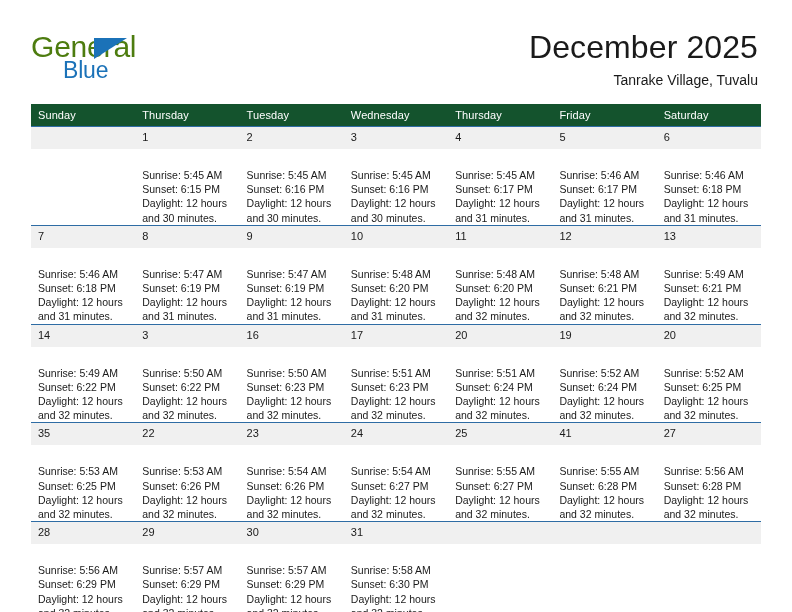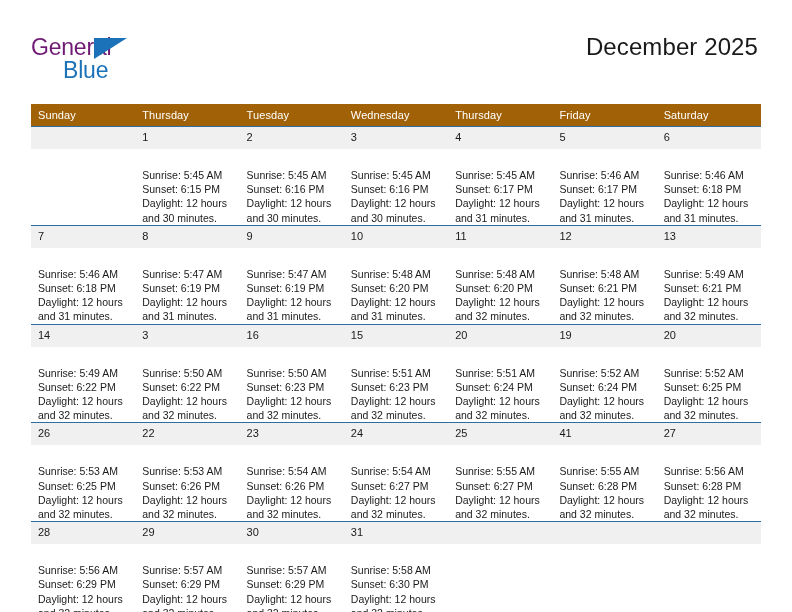--- a/index.html
+++ b/index.html
@@ -33,23 +33,23 @@
     position: absolute;
     left: 31px;
     top: 34px;
     width: 230px;
     height: 56px;
   }
   .brand-general {
     position: absolute;
     left: 0;
     top: 0;
-    font-size: 23px;
+    font-size: 30px;
     line-height: 26px;
-    color: #701a75;
+    color: #4d7c0f;
     letter-spacing: -0.2px;
     font-family: "Liberation Sans", sans-serif;
   }
   .brand-triangle {
     position: absolute;
     left: 63px;
     top: 4px;
     width: 0;
     height: 0;
     border-left: 33px solid #1b72b8;
@@ -66,21 +66,21 @@
     text-align: center;
   }
 
   .title-block {
     position: absolute;
     right: 34px;
     top: 30px;
     text-align: right;
   }
   .cal-title {
-    font-size: 24px;
+    font-size: 32px;
     line-height: 34px;
     color: #1a1a1a;
     font-weight: normal;
     margin: 0;
     letter-spacing: 0.1px;
   }
   .cal-subtitle {
     font-size: 14px;
     line-height: 20px;
     color: #1a1a1a;
@@ -91,21 +91,21 @@
   
   .calendar {
     position: absolute;
     left: 31px;
     top: 104px;
     width: 730px;
     border-collapse: collapse;
     table-layout: fixed;
   }
   .calendar th {
-    background: #a16207;
+    background: #14532d;
     color: #ffffff;
     font-size: 11px;
     font-weight: normal;
     text-align: left;
     padding: 5px 0 5px 7px;
     height: 12px;
     border: none;
     letter-spacing: 0.1px;
   }
   .calendar td {
@@ -154,20 +154,21 @@
   <div class="header">
 
     <div class="brand">
       <span class="brand-general">General</span>
       <span class="brand-triangle"></span>
       <span class="brand-blue">Blue</span>
     </div>
 
     <div class="title-block">
       <h1 class="cal-title">December 2025</h1>
+      <div class="cal-subtitle">Tanrake Village, Tuvalu</div>
     </div>
 
   </div>
 
   <table class="calendar">
     <thead>
       <tr>
         <th>Sunday</th>
         <th>Thursday</th>
         <th>Tuesday</th>
@@ -333,21 +334,21 @@
         <td>
           <span class="daynum">16</span>
           <span class="cellinfo">
             <div>Sunrise: 5:50 AM</div>
             <div>Sunset: 6:23 PM</div>
             <div>Daylight: 12 hours</div>
             <div>and 32 minutes.</div>
           </span>
         </td>
         <td>
-          <span class="daynum">15</span>
+          <span class="daynum">17</span>
           <span class="cellinfo">
             <div>Sunrise: 5:51 AM</div>
             <div>Sunset: 6:23 PM</div>
             <div>Daylight: 12 hours</div>
             <div>and 32 minutes.</div>
           </span>
         </td>
         <td>
           <span class="daynum">20</span>
           <span class="cellinfo">
@@ -372,21 +373,21 @@
             <div>Sunrise: 5:52 AM</div>
             <div>Sunset: 6:25 PM</div>
             <div>Daylight: 12 hours</div>
             <div>and 32 minutes.</div>
           </span>
         </td>
       </tr>
 
       <tr class="week-row">
         <td>
-          <span class="daynum">26</span>
+          <span class="daynum">35</span>
           <span class="cellinfo">
             <div>Sunrise: 5:53 AM</div>
             <div>Sunset: 6:25 PM</div>
             <div>Daylight: 12 hours</div>
             <div>and 32 minutes.</div>
           </span>
         </td>
         <td>
           <span class="daynum">22</span>
           <span class="cellinfo">

